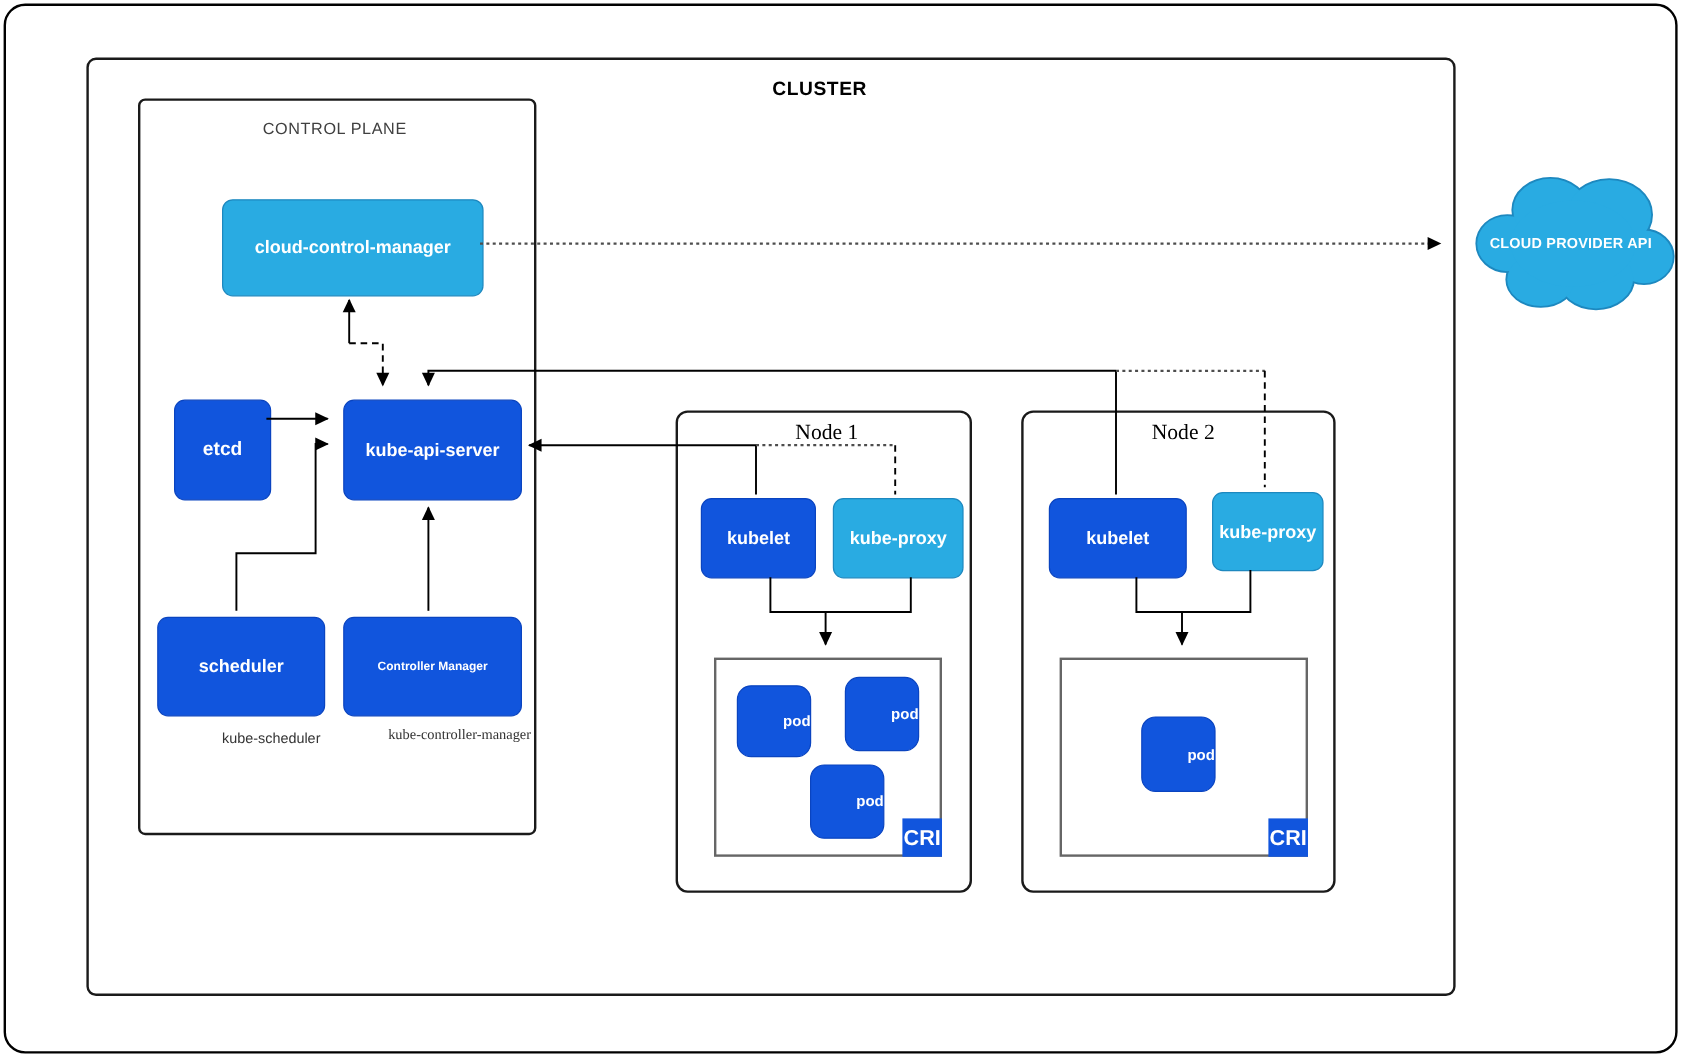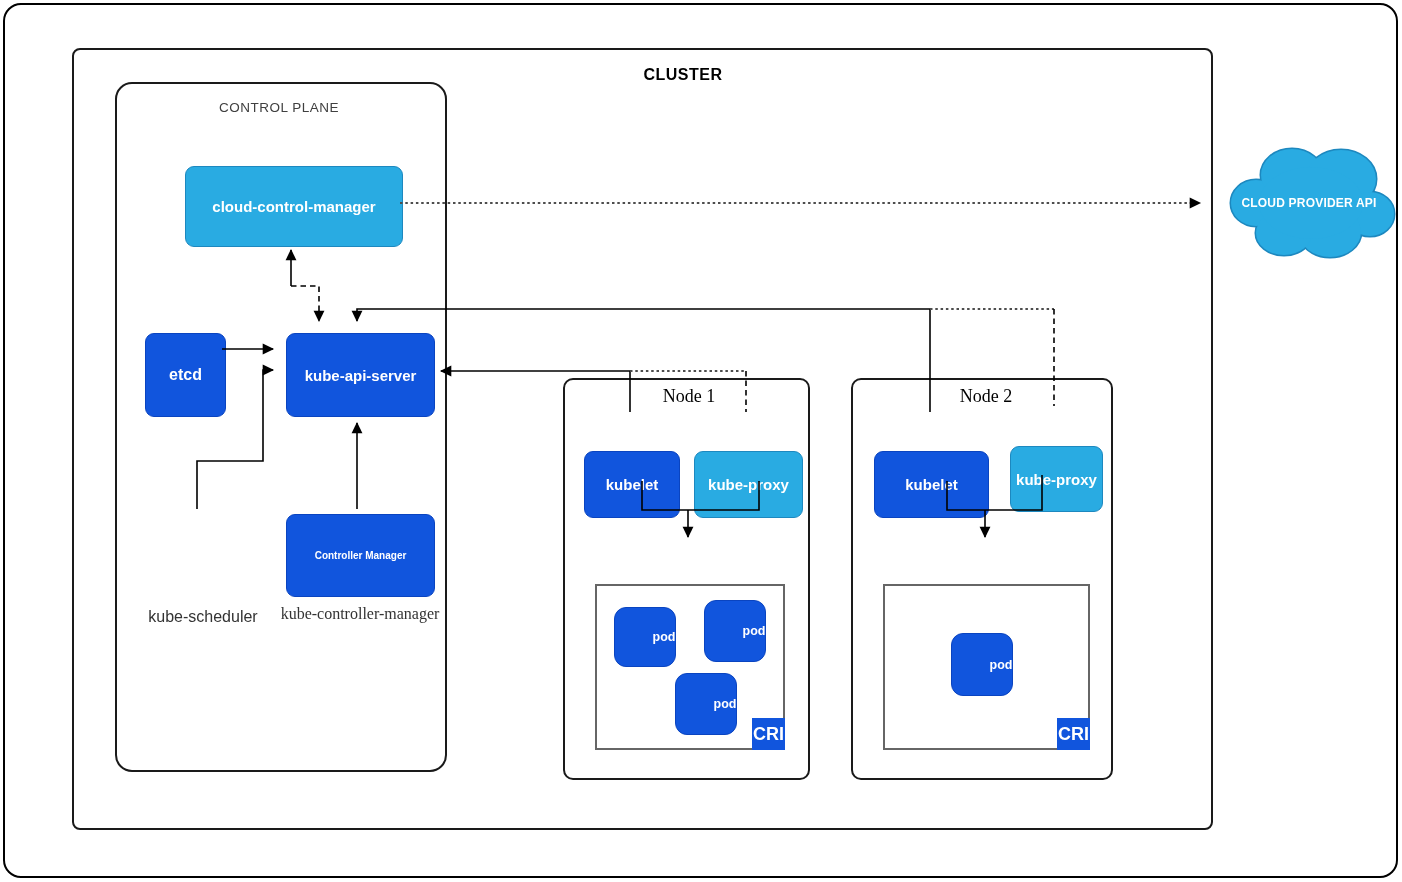--- a/index.html
+++ b/index.html
@@ -11,37 +11,37 @@
   *{box-sizing:border-box;margin:0;padding:0;}
   html,body{width:1402px;height:882px;background:var(--background);overflow:hidden;
     font-family:"Liberation Sans",sans-serif;}
   .abs{position:absolute;}
   #canvas{position:relative;width:1402px;height:882px;background:var(--background);}
 
   .outer-frame{left:3px;top:3px;width:1395px;height:875px;border:2.5px solid var(--line);border-radius:18px;}
   .cluster-box{left:72px;top:48px;width:1141px;height:782px;border:2px solid var(--box_border);border-radius:8px;}
   .cluster-title{left:609px;top:16px;transform:translateX(-50%);font-size:16px;font-weight:bold;color:#000;letter-spacing:.5px;white-space:nowrap;}
 
-  .cp-box{left:41px;top:32px;width:332px;height:690px;border:2px solid var(--box_border);border-radius:17px;}
+  .cp-box{left:41px;top:32px;width:332px;height:614px;border:2px solid var(--box_border);border-radius:6px;}
   .cp-title{left:162px;top:16px;transform:translateX(-50%);font-size:13.5px;color:#404040;letter-spacing:.5px;white-space:nowrap;}
 
   .bluebox{display:flex;align-items:center;justify-content:center;color:#fff;font-weight:bold;
     background:var(--dark_blue);border:1.5px solid var(--dark_blue_border);border-radius:9px;text-align:center;}
   .lightbox{background:var(--light_blue);border:1.5px solid var(--light_blue_border);}
 
   .ccm{left:68px;top:82px;width:218px;height:81px;font-size:15px;}
   .etcd{left:28px;top:249px;width:81px;height:84px;font-size:16px;}
   .api{left:169px;top:249px;width:149px;height:84px;font-size:15px;}
   .scheduler{left:14px;top:430px;width:140px;height:83px;font-size:15px;}
   .cm{left:169px;top:430px;width:149px;height:83px;font-size:10px;}
-  .caption{transform:translateX(-50%);font-size:16px;color:var(--caption);white-space:nowrap;}
+  .caption{transform:translateX(-50%);font-size:12px;color:var(--caption);white-space:nowrap;margin-left:23px;}
   .cap-sched{left:86px;top:524px;}
   .cap-cm{left:243px;top:521px;font-family:Liberation Serif, serif;}
 
-  .node-box{width:247px;height:402px;border:2px solid var(--box_border);border-radius:10px;margin-top:36px;}
+  .node-box{width:247px;height:402px;border:2px solid var(--box_border);border-radius:10px;}
   .node1{left:563px;top:342px;}
   .node2{left:851px;top:342px;width:262px;}
   .node-title{top:6px;transform:translateX(-50%);font-family:"Liberation Serif",serif;font-size:18px;color:#000;white-space:nowrap;}
   .n1-title{left:124px;} .n2-title{left:133px;}
 
   .kubelet1{left:19px;top:71px;width:96px;height:67px;font-size:15px;}
   .kproxy1{left:129px;top:71px;width:109px;height:67px;font-size:15px;}
   .kubelet2{left:21px;top:71px;width:115px;height:67px;font-size:15px;}
   .kproxy2{left:157px;top:66px;width:93px;height:66px;font-size:15px;}
 
@@ -81,20 +81,23 @@
       </div>
 
       <div class="abs bluebox etcd">
         <span>etcd</span>
       </div>
 
       <div class="abs bluebox api">
         <span>kube-api-server</span>
       </div>
 
+      <div class="abs bluebox scheduler">
+        <span>scheduler</span>
+      </div>
 
       <div class="abs bluebox cm">
         <span>Controller Manager</span>
       </div>
 
       <div class="abs caption cap-sched">kube-scheduler</div>
       <div class="abs caption cap-cm">kube-controller-manager</div>
     </div>
   </div>
 

